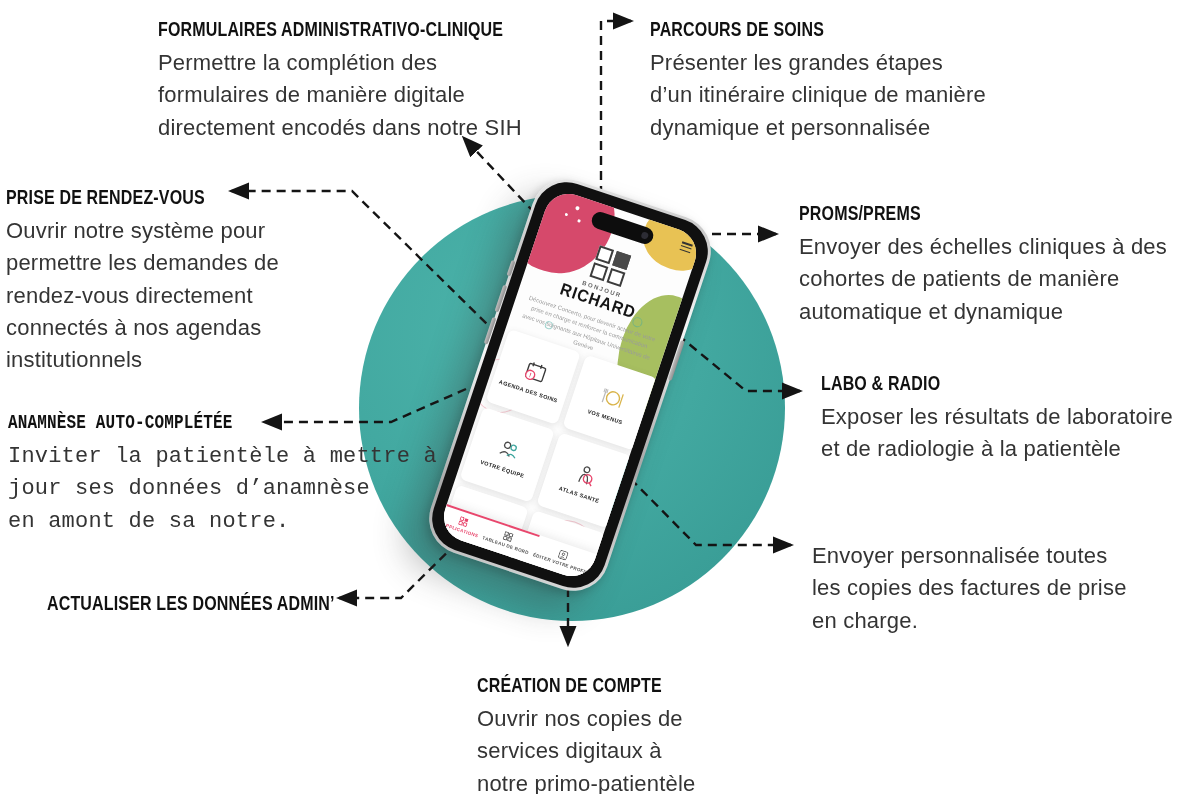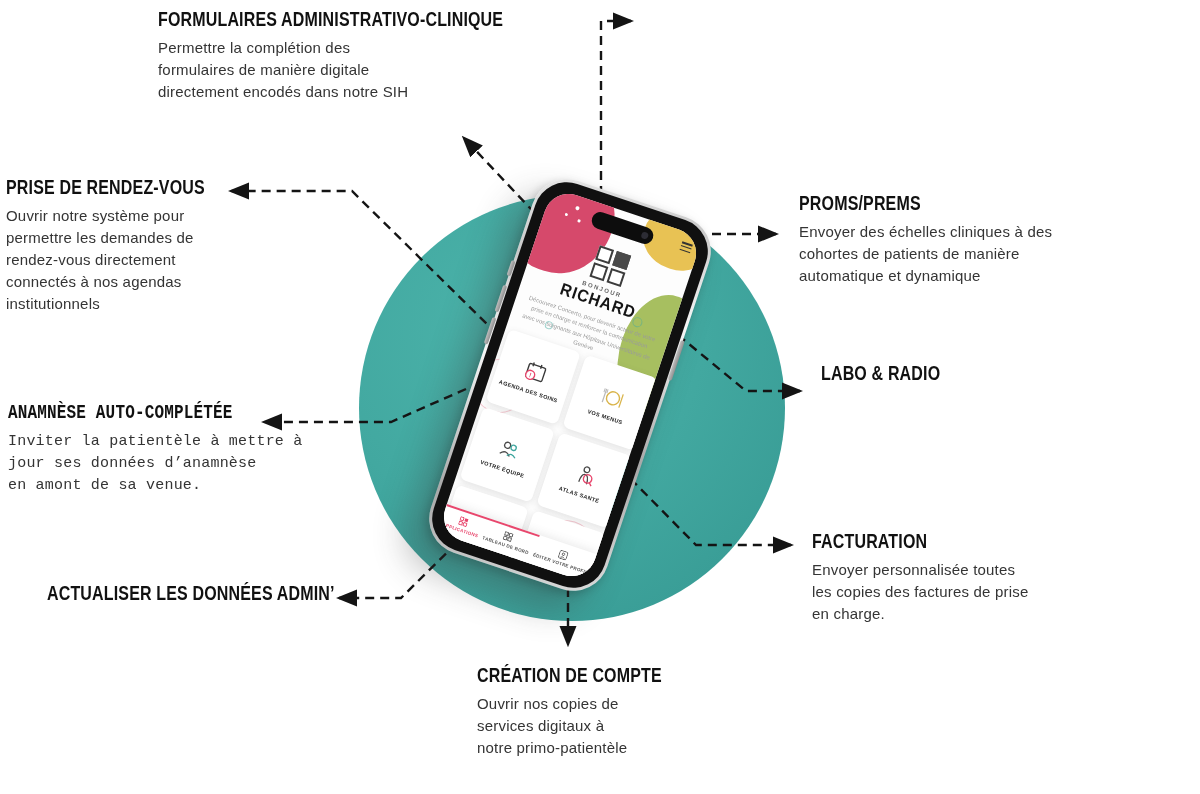--- a/index.html
+++ b/index.html
@@ -9,24 +9,24 @@
   
   .backdrop{position:absolute;left:359px;top:195px;width:426px;height:426px;border-radius:50%;
     background:radial-gradient(circle at 36% 32%, #4bb3aa 0%, #42a8a0 48%, #3a9e97 78%, #33948d 100%);
     z-index:1;}
 
   
   svg.connectors{position:absolute;left:0;top:0;z-index:2;pointer-events:none;}
   .conn{fill:none;stroke:#141414;stroke-width:2.4;stroke-dasharray:9 6;}
 
   
-  .callout{position:absolute;z-index:4;color:#2e2e2e;}
+  .callout{position:absolute;z-index:4;color:#2e2e2e;margin-top:10px;}
   .callout h3{margin:0 0 7px 0;font-size:20px;font-weight:800;color:#111;line-height:1.1;}
   .callout h3 span{display:inline-block;transform:scaleX(.8);transform-origin:0 60%;white-space:nowrap;letter-spacing:.2px;}
-  .callout .body{font-size:15px;line-height:1.47;letter-spacing:.2px;white-space:pre-line;width:max-content;color:#343434;}
+  .callout .body{font-size:22px;line-height:1.47;letter-spacing:.2px;white-space:pre-line;width:max-content;color:#343434;}
   #co-formulaires{left:158px;top:8px;}
   #co-parcours{left:650px;top:8px;}
   #co-prise{left:6px;top:176px;}
   #co-proms{left:799px;top:192px;}
   #co-anamnese{left:8px;top:402px;font-family:Liberation Mono, monospace;}
   #co-labo{left:821px;top:362px;}
   #co-actualiser{left:47px;top:582px;text-align:right;}
   #co-facturation{left:812px;top:530px;}
   #co-creation{left:477px;top:664px;}
 
@@ -240,48 +240,55 @@
       </div>
     </div>
   </div>
 
   <div class="callout" id="co-formulaires">
     <h3><span>FORMULAIRES ADMINISTRATIVO-CLINIQUE</span></h3>
     <div class="body">Permettre la complétion des
 formulaires de manière digitale
 directement encodés dans notre SIH</div>
   </div>
+  <div class="callout" id="co-parcours">
+    <h3><span>PARCOURS DE SOINS</span></h3>
+    <div class="body">Présenter les grandes étapes
+d’un itinéraire clinique de manière
+dynamique et personnalisée</div>
+  </div>
   <div class="callout" id="co-prise">
     <h3><span>PRISE DE RENDEZ-VOUS</span></h3>
     <div class="body">Ouvrir notre système pour
 permettre les demandes de
 rendez-vous directement
 connectés à nos agendas
 institutionnels</div>
   </div>
   <div class="callout" id="co-proms">
     <h3><span>PROMS/PREMS</span></h3>
     <div class="body">Envoyer des échelles cliniques à des
 cohortes de patients de manière
 automatique et dynamique</div>
   </div>
   <div class="callout" id="co-anamnese">
     <h3><span>ANAMNÈSE AUTO-COMPLÉTÉE</span></h3>
     <div class="body">Inviter la patientèle à mettre à
 jour ses données d’anamnèse
-en amont de sa venue.</div>
+en amont de sa notre.</div>
   </div>
   <div class="callout" id="co-labo">
     <h3><span>LABO &amp; RADIO</span></h3>
+    <div class="body">Exposer les résultats de laboratoire
+et de radiologie à la patientèle</div>
   </div>
   <div class="callout" id="co-actualiser">
     <h3><span>ACTUALISER LES DONNÉES ADMIN’</span></h3>
   </div>
   <div class="callout" id="co-facturation">
-    <h3><span>FACTURATION</span></h3>
     <div class="body">Envoyer personnalisée toutes
 les copies des factures de prise
 en charge.</div>
   </div>
   <div class="callout" id="co-creation">
     <h3><span>CRÉATION DE COMPTE</span></h3>
     <div class="body">Ouvrir nos copies de
 services digitaux à
 notre primo-patientèle</div>
   </div>

